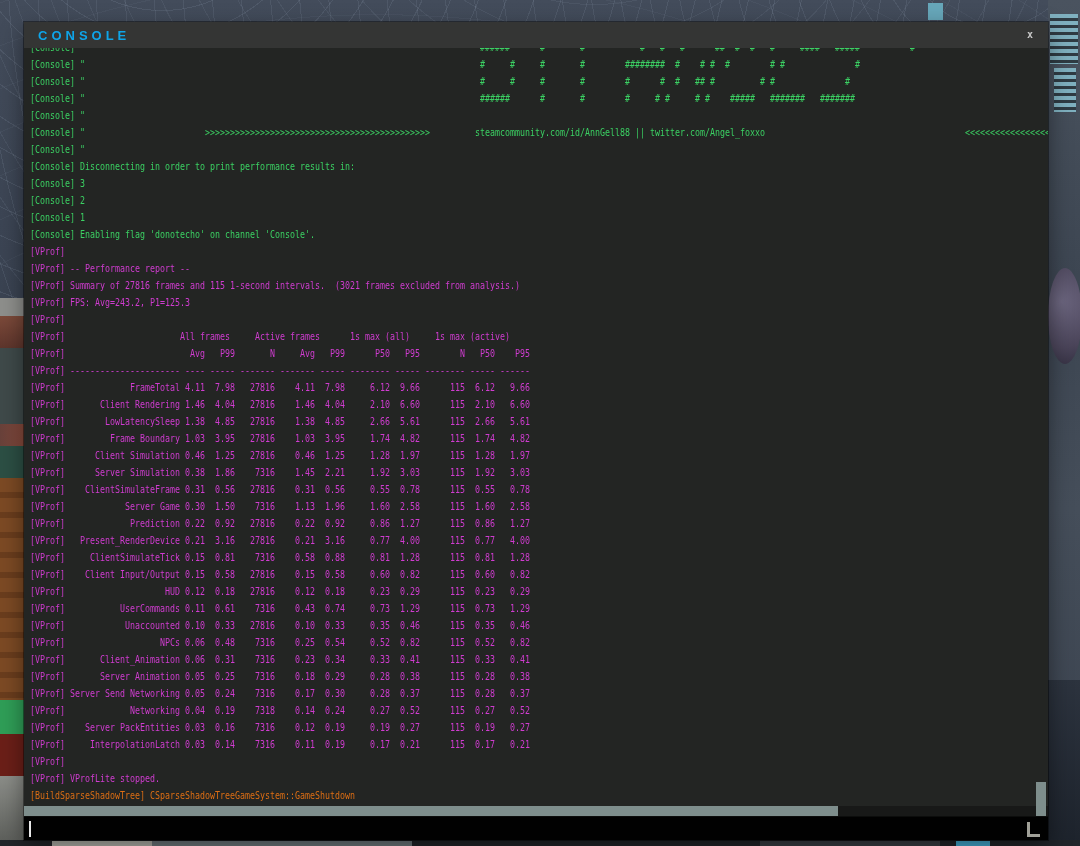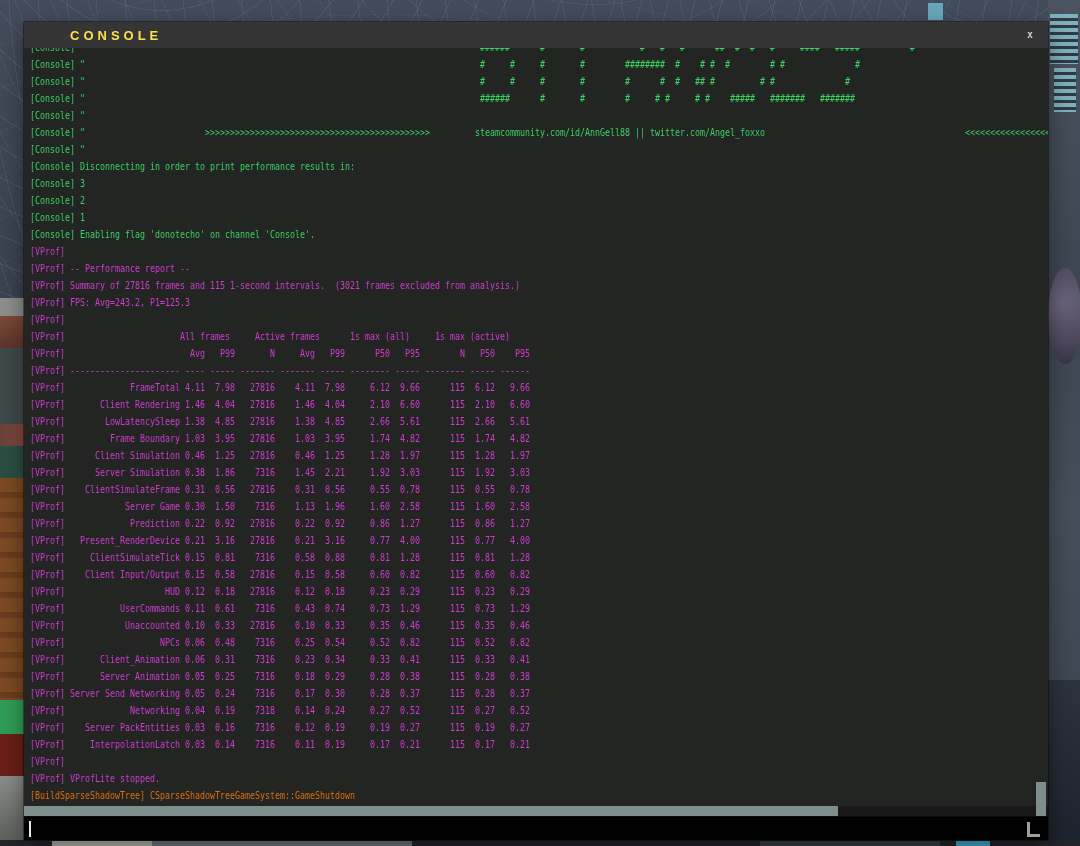--- a/index.html
+++ b/index.html
@@ -32,21 +32,21 @@
   .teal-chip{position:absolute;left:928px;top:3px;width:15px;height:17px;background:#67a7ba;z-index:2;}
   .bottom-strip{position:absolute;left:0;top:840px;width:1080px;height:6px;background:#22252a;z-index:2;}
   .bpatch{position:absolute;top:1px;height:5px;}
 
   
   .window{position:absolute;left:24px;top:22px;width:1024px;height:818px;z-index:5;
     background:#232523;box-shadow:0 0 0 1px rgba(0,0,0,.4),0 8px 22px rgba(0,0,0,.45);}
   .titlebar{height:26px;background:#343534;display:flex;align-items:center;
     justify-content:space-between;padding:0 12px 0 14px;}
   .title{font-family:"Liberation Sans",sans-serif;font-weight:700;font-size:13px;
-    letter-spacing:4px;color:#fde047;margin-left:32px;}
+    letter-spacing:4px;color:#0ea5e9;}
   .close{color:#c8c8c8;font-size:10px;font-weight:700;line-height:1;cursor:pointer;padding:2px 3px;}
   .output{position:absolute;left:0;top:26px;width:1024px;height:758px;overflow:hidden;padding-left:6px;box-sizing:border-box;}
   .lines{transform:scaleX(0.755);transform-origin:0 0;width:140%;margin-top:-9px;
     font-size:11px;line-height:17px;white-space:pre;}
   .cline{white-space:pre;height:17px;}
   .green{color:#3bd163;}
   .magenta{color:#d03cd0;}
   .orange{color:#dd6e14;}
 
   .hscroll{position:absolute;left:0;top:784px;width:1024px;height:10px;background:#181918;}

